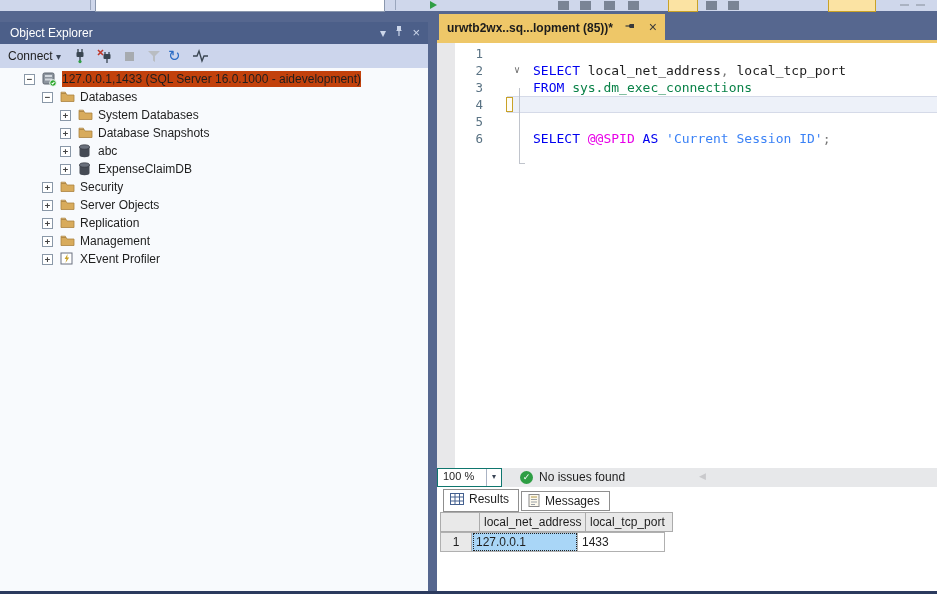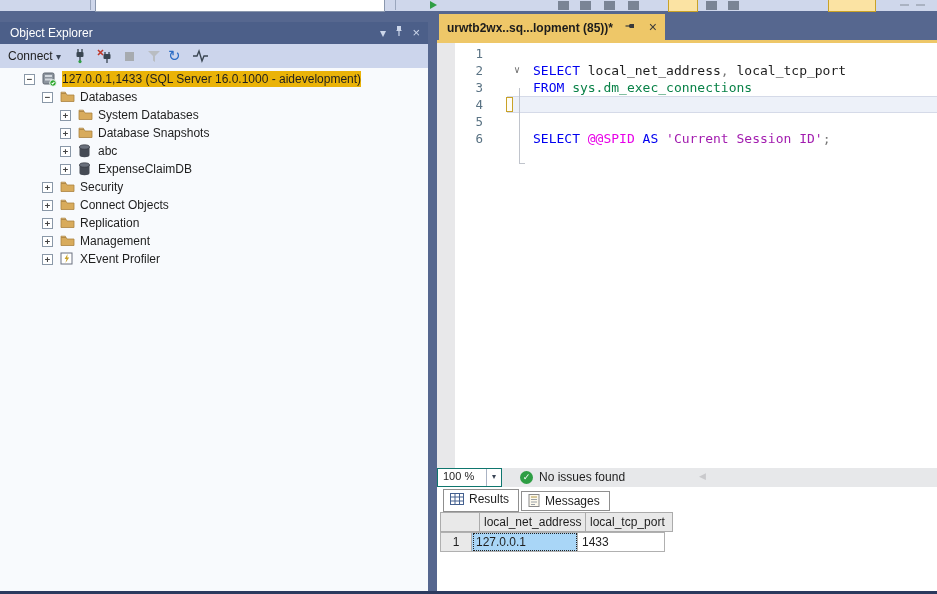--- a/index.html
+++ b/index.html
@@ -24,21 +24,21 @@
   #oe-toolbar{left:0;top:22px;width:428px;height:24px;background:#ccd5ec;line-height:24px}
   #oe-connect{position:absolute;left:8px;top:0;color:#1e1e1e}
   #oe-connect .caret{color:#3a4556;font-size:10px}
   .oe-ticon{position:absolute;top:4px;width:16px;height:16px}
   #oe-tree{left:0;top:46px;width:428px;height:523px;background:#f8fafd;padding-top:2px}
   .tree-row{position:relative;height:18px;width:428px}
   .expander{position:absolute;top:4px;width:9px;height:9px;background:#fff;border:1px solid #8a98a8;
             font:bold 9px/9px "DejaVu Sans Mono",monospace;text-align:center;color:#444}
   .tree-icon{position:absolute;top:2px;width:15px;height:14px}
   .tree-label{position:absolute;top:1px;line-height:16px;white-space:nowrap}
-  .tree-row.sel .tree-label{background:#eab308}
+  .tree-row.sel .tree-label{background:#c2410c}
 
   
   #splitter{left:428px;top:22px;width:9px;height:569px;background:#56678f}
 
   
   #editor-group{left:437px;top:14px;width:584px;height:577px}
   #tab-strip{position:absolute;left:0;top:0;width:500px;height:26px}
   #doc-tab{position:absolute;left:2px;top:0;height:26px;background:#eec768;color:#1c1c1c;
            font-weight:bold;line-height:26px;padding:0 8px;white-space:nowrap}
   #doc-tab .tabicon{font-weight:normal;color:#3a3a3a;margin-left:9px;font-size:12px}
@@ -49,21 +49,21 @@
   .code-line{position:relative;height:17px;line-height:17px;font-family:"DejaVu Sans Mono",monospace;
              font-size:13px;white-space:pre}
   .code-line .band{position:absolute;left:70px;right:0;top:0;height:15px;background:#edf1f9;
                    border-top:1px solid #d5dae8;border-bottom:1px solid #d5dae8}
   .code-line .ln{position:absolute;left:20px;width:26px;text-align:right;color:#5a7384;font-size:12.5px}
   .code-line .chg{position:absolute;left:69px;top:1px;width:5px;height:13px;background:#fffdf5;border:1px solid #c9a227}
   .code-line .fold{position:absolute;left:77px;top:-1px;color:#6f6f6f;font-size:10px}
   .code-line .txt{position:absolute;left:96px}
   #fold-line{position:absolute;left:82px;top:45px;width:5px;height:75px;border-left:1px solid #c0c4cc;border-bottom:1px solid #c0c4cc}
   .tok-kw{color:#0100f0}.tok-id{color:#1e1e1e}.tok-sys{color:#0a8248}.tok-var{color:#e800e8}
-  .tok-str{color:#a21caf}.tok-op{color:#767676}.tok-num{color:#3a3a3a}
+  .tok-str{color:#3b82f6}.tok-op{color:#767676}.tok-num{color:#3a3a3a}
 
   
   #ebar{position:absolute;left:0;top:454px;width:500px;height:19px;background:#e7e8ea}
   #zoom-combo{position:absolute;left:0;top:0;width:63px;height:17px;background:#fff;border:1px solid #0f766e}
   #zoom-combo .zval{position:absolute;left:5px;top:1px;font-size:11px}
   #zoom-combo .zbtn{position:absolute;right:0;top:0;width:14px;height:17px;border-left:1px solid #aab3c4;
                     font-size:8px;text-align:center;line-height:16px;color:#3a4556}
   #health-check{position:absolute;left:83px;top:3px;width:13px;height:13px;border-radius:50%;background:#2e9e44;
                 color:#fff;font-size:9px;line-height:13px;text-align:center}
   #health-text{position:absolute;left:102px;top:2px;font-size:12px}
@@ -215,21 +215,21 @@
               <path d="M1 3.5V2.2h4.3l.8 1.3z" fill="#e4bd74" stroke="#ab8340" stroke-width="0.8"></path>
             </svg></span>
           <span class="tree-label" style="left: 80px;">Security</span>
         </div>
         <div class="tree-row">
           <span class="expander" style="left: 42px;">+</span>
           <span class="tree-icon" style="left: 60px;"><svg width="15" height="13" viewBox="0 0 15 13">
               <path d="M1 3.5h5l1 1.5h7v6.5H1z" fill="#d8ab5c" stroke="#ab8340" stroke-width="0.8"></path>
               <path d="M1 3.5V2.2h4.3l.8 1.3z" fill="#e4bd74" stroke="#ab8340" stroke-width="0.8"></path>
             </svg></span>
-          <span class="tree-label" style="left: 80px;">Connect Objects</span>
+          <span class="tree-label" style="left: 80px;">Server Objects</span>
         </div>
         <div class="tree-row">
           <span class="expander" style="left: 42px;">+</span>
           <span class="tree-icon" style="left: 60px;"><svg width="15" height="13" viewBox="0 0 15 13">
               <path d="M1 3.5h5l1 1.5h7v6.5H1z" fill="#d8ab5c" stroke="#ab8340" stroke-width="0.8"></path>
               <path d="M1 3.5V2.2h4.3l.8 1.3z" fill="#e4bd74" stroke="#ab8340" stroke-width="0.8"></path>
             </svg></span>
           <span class="tree-label" style="left: 80px;">Replication</span>
         </div>
         <div class="tree-row">

